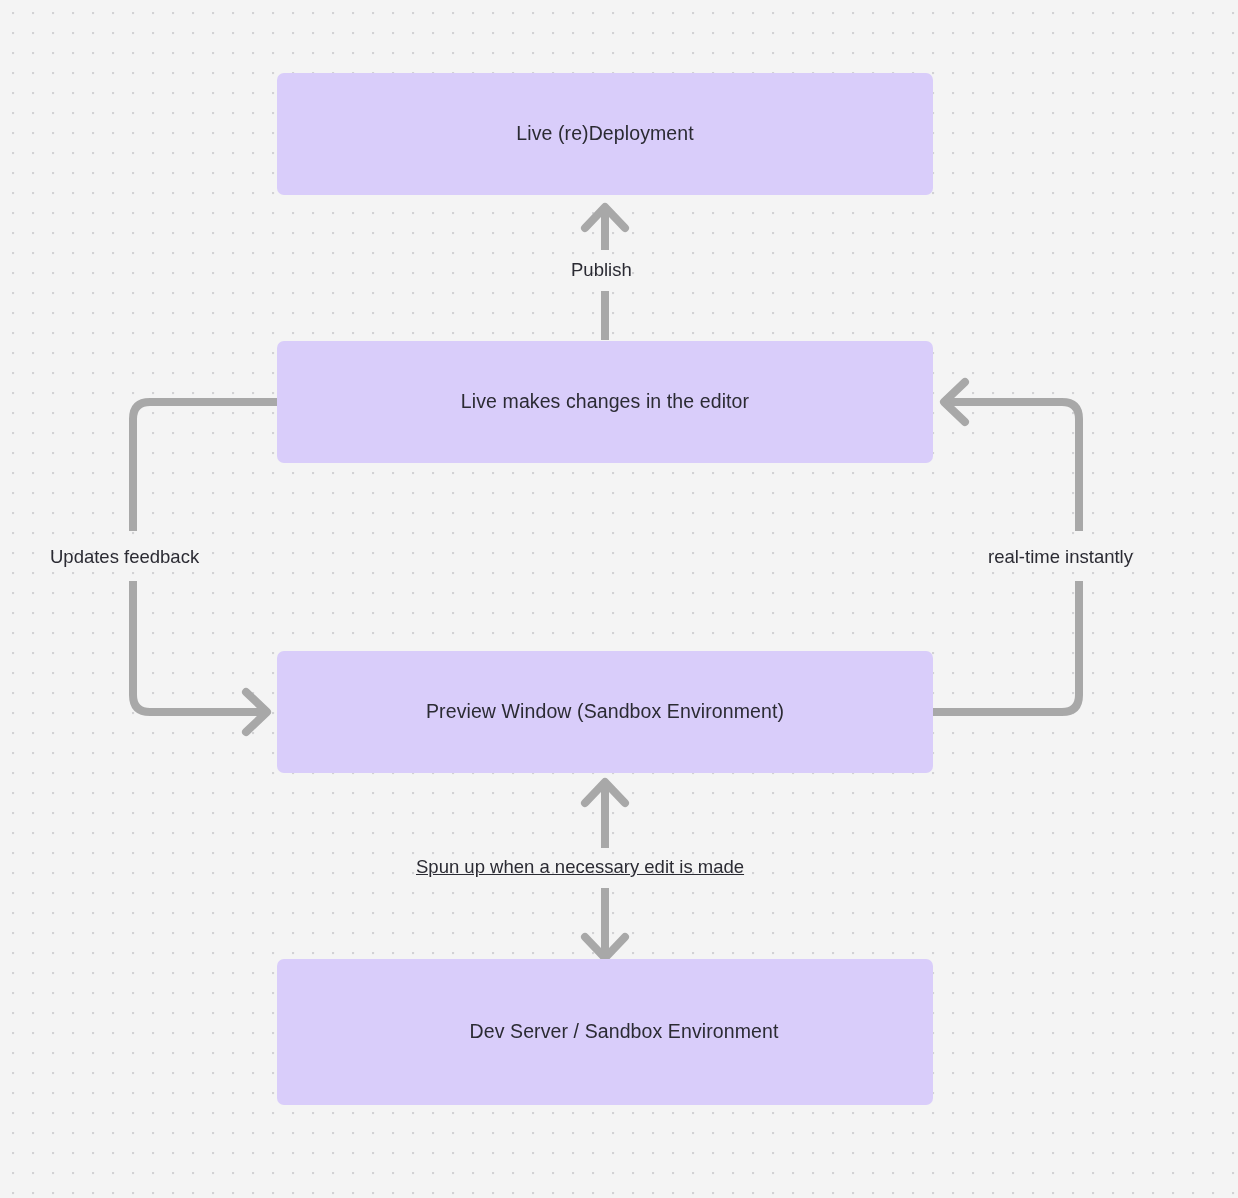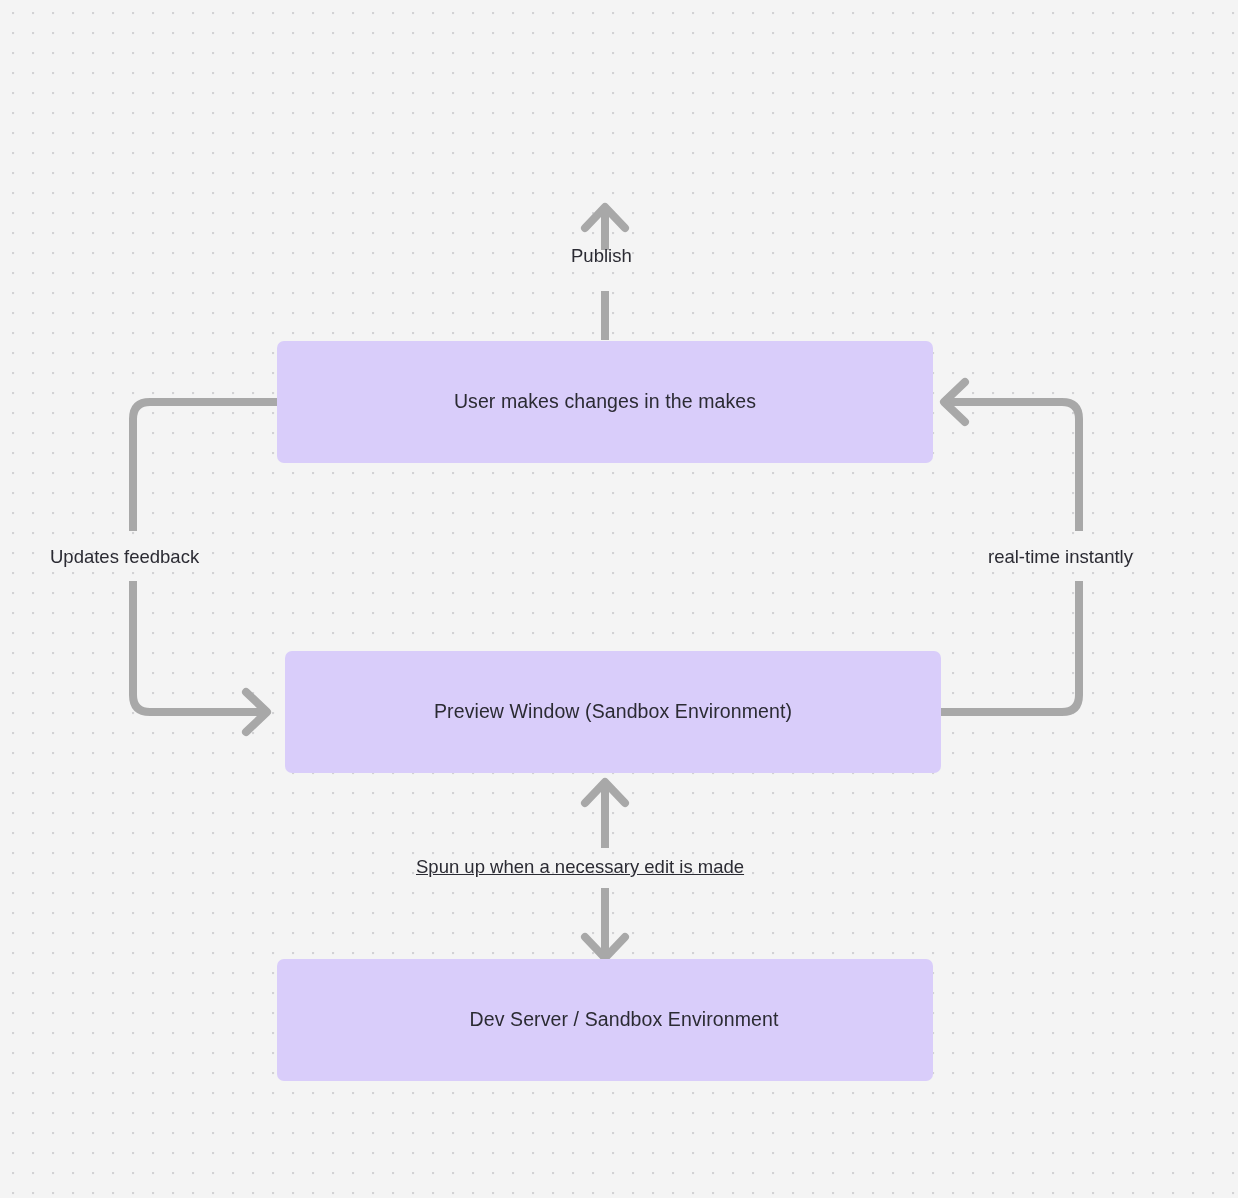--- a/index.html
+++ b/index.html
@@ -94,34 +94,37 @@
 
     <g>
       <path class="edge-path" d="M 605 848 L 605 783"></path>
       <path class="edge-head" d="M 585 803 L 605 782 L 625 803"></path>
       <path class="edge-path" d="M 605 888 L 605 957"></path>
       <path class="edge-head" d="M 585 937 L 605 958 L 625 937"></path>
     </g>
 
   </svg>
 
+  <div class="node" style="left:277px; top:73px; width:656px; height:122px;">
+    <span>Live (re)Deployment</span>
+  </div>
 
   <div class="node" style="left:277px; top:341px; width:656px; height:122px;">
-    <span>User makes changes in the makes</span>
+    <span>Live makes changes in the editor</span>
   </div>
 
-  <div class="node" style="left:277px; top:651px; width:656px; height:122px;margin-left:8px;">
+  <div class="node" style="left:277px; top:651px; width:656px; height:122px;">
     <span>Preview Window (Sandbox Environment)</span>
   </div>
 
-  <div class="node" style="left:277px; top:959px; width:656px; height:122px;padding-left:38px;">
+  <div class="node" style="left:277px; top:959px; width:656px; height:146px;padding-left:38px;">
     <span>Dev Server / Sandbox Environment</span>
   </div>
 
-  <div class="edge-label" style="left:571px; top:247px;">Publish</div>
+  <div class="edge-label" style="left:571px; top:261px;">Publish</div>
 
   <div class="edge-label" style="left:50px; top:548px;">Updates feedback</div>
 
   <div class="edge-label" style="left:988px; top:548px;">real-time instantly</div>
 
   <div class="edge-label" style="left:416px; top:858px;text-decoration:underline;">Spun up when a necessary edit is made</div>
 
 </div>
 
 </body></html>

